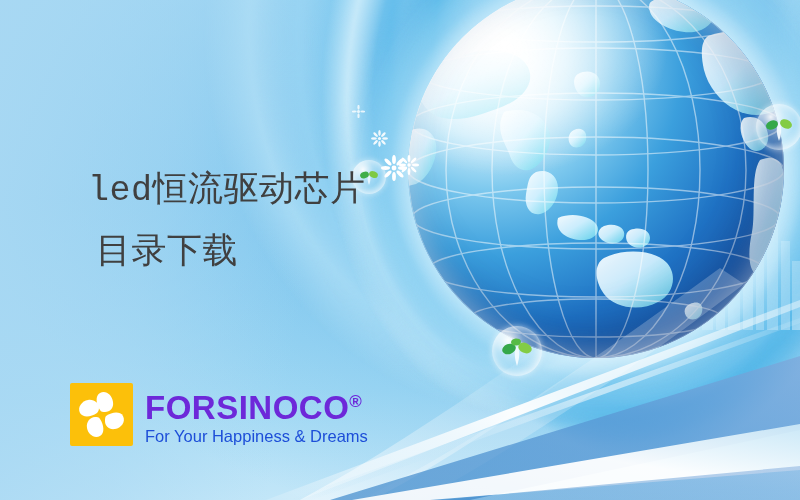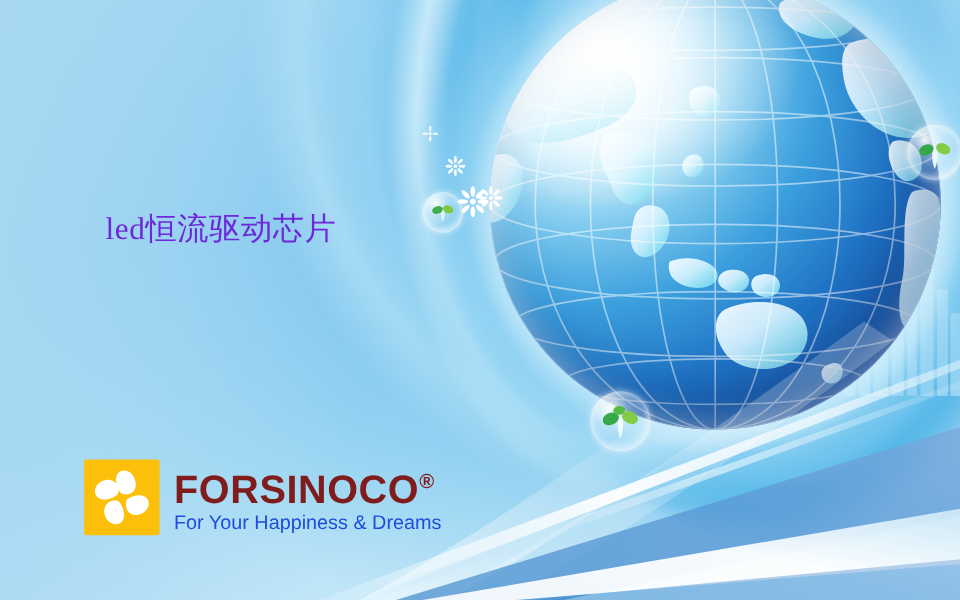--- a/index.html
+++ b/index.html
@@ -102,39 +102,39 @@
   
   .sparkle{ position:absolute; }
   .sparkle svg{ display:block; }
 
   
   .ribbons{ position:absolute; inset:0; overflow:hidden; pointer-events:none; }
 
   
   .headline{
     position:absolute; left:0; top:160px; width:400px;
-    color:#6d28d9;
-    font-size:26px;
+    color:#404040;
+    font-size:35px;
     line-height:62px;
-    font-family:Liberation Serif, serif;
+    font-family:Liberation Mono, monospace;
     letter-spacing:.5px;
   }
   .headline .l1{ display:block; padding-left:88px; }
   .headline .l2{ display:block; padding-left:96px; }
 
   
   .logo{ position:absolute; left:70px; top:383px; display:flex; align-items:flex-start; }
   .logo-mark{
     width:63px; height:63px; background:#fcc00a; border-radius:2px;
     position:relative; flex:0 0 auto;
   }
   .logo-mark svg{ position:absolute; inset:0; }
   .logo-text{ margin-left:12px; padding-top:2px; }
   .logo-name{
-    color:#7f1d1d; font-weight:bold; font-size:33px; line-height:34px;
+    color:#6d28d9; font-weight:bold; font-size:33px; line-height:34px;
     letter-spacing:.5px; white-space:nowrap;
     font-family:"Liberation Sans","DejaVu Sans",sans-serif;
   }
   .logo-name .reg{ font-size:17px; vertical-align:super; }
   .logo-tag{
     color:#1d4ed8; font-size:16.5px; line-height:20px; margin-top:1px;
     white-space:nowrap;
     font-family:"Liberation Sans","DejaVu Sans",sans-serif;
   }
 </style>
@@ -402,20 +402,21 @@
       <g>
         <path d="M23,37 C20,29 20,22 23,18 C26,22 26,29 23,37 Z" fill="#f2fbff" opacity="0.95"></path>
         <ellipse cx="16" cy="21" rx="6.2" ry="4.4" fill="#35a84a" transform="rotate(-22 16 21)"></ellipse>
         <ellipse cx="30" cy="20" rx="6.2" ry="4.4" fill="#83cc45" transform="rotate(24 30 20)"></ellipse>
       </g>
     </svg>
   </div>
 
   <div class="headline">
     <span class="l1">led恒流驱动芯片</span>
+    <span class="l2">目录下载</span>
   </div>
 
   <div class="logo">
     <div class="logo-mark">
       <svg viewBox="0 0 63 63">
         <g fill="#ffffff">
           <path d="M30,27 C26,21 25,13 30,10 C36,7 42,12 43,19 C44,25 40,29 35,29 C33,29 31,29 30,27 Z"></path>
           <path d="M36,33 C42,29 50,28 53,33 C56,39 51,45 45,46 C39,47 35,43 35,38 C35,36 35,34 36,33 Z"></path>
           <path d="M30,36 C34,42 35,50 30,53 C24,56 18,51 17,45 C16,39 20,34 25,34 C27,34 29,34 30,36 Z"></path>
           <path d="M27,30 C21,34 13,35 10,30 C7,24 12,18 18,17 C24,16 29,20 29,25 C29,27 28,29 27,30 Z"></path>

